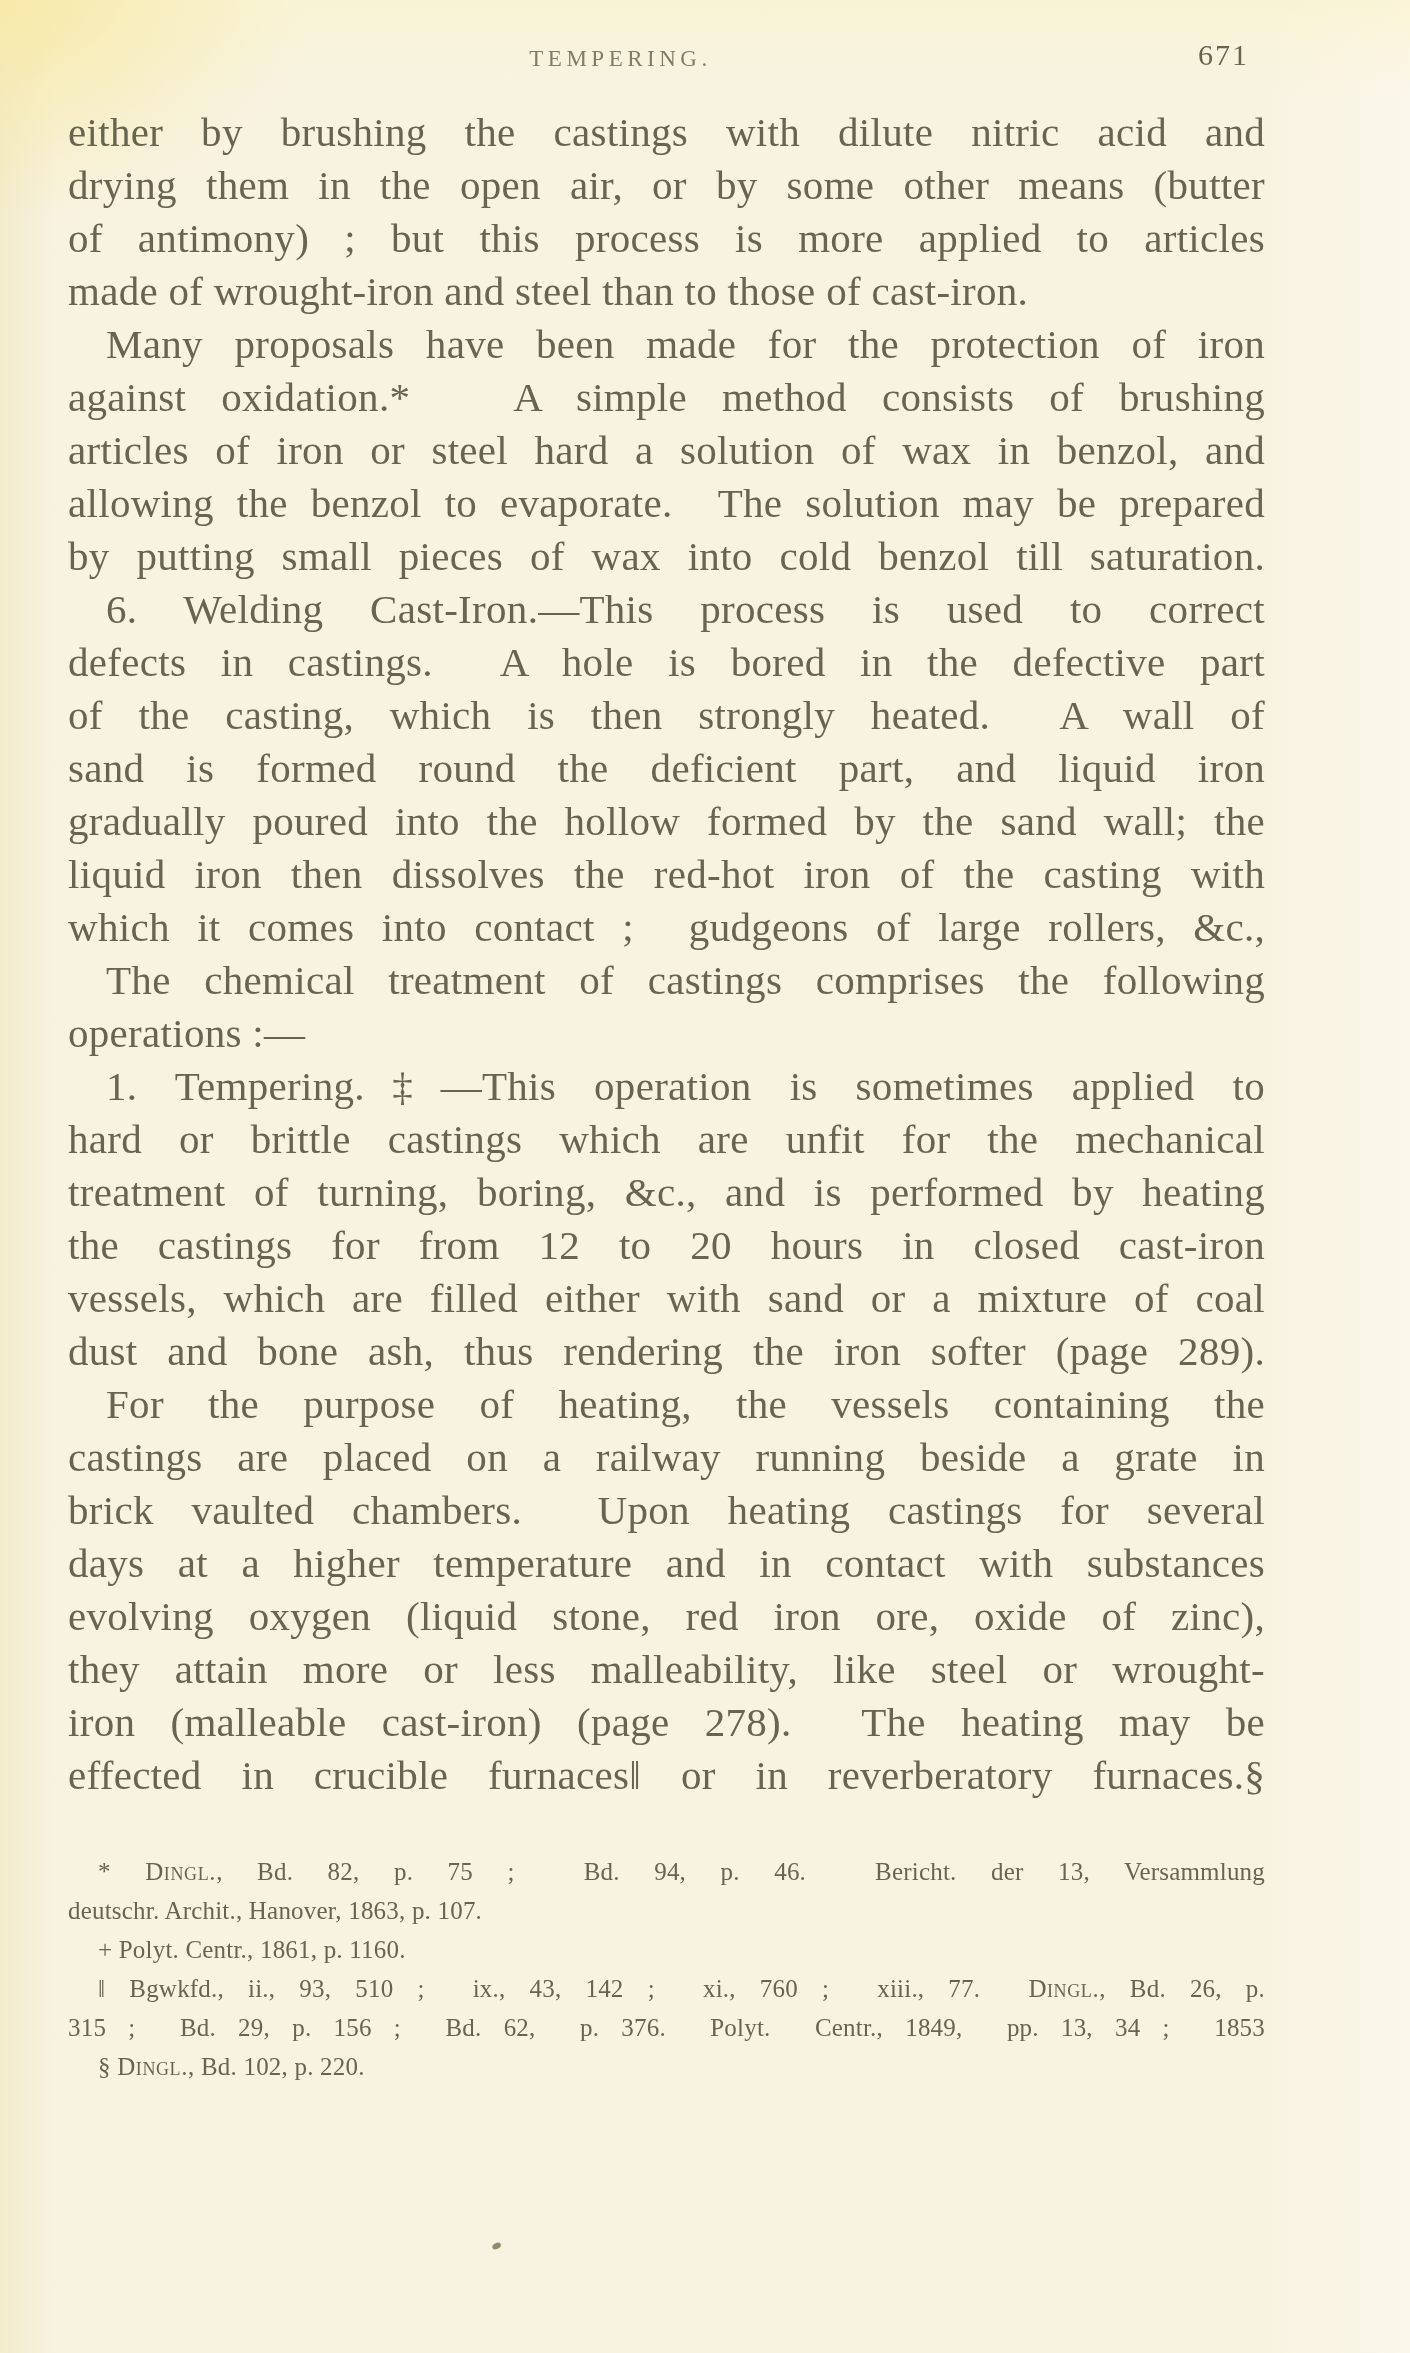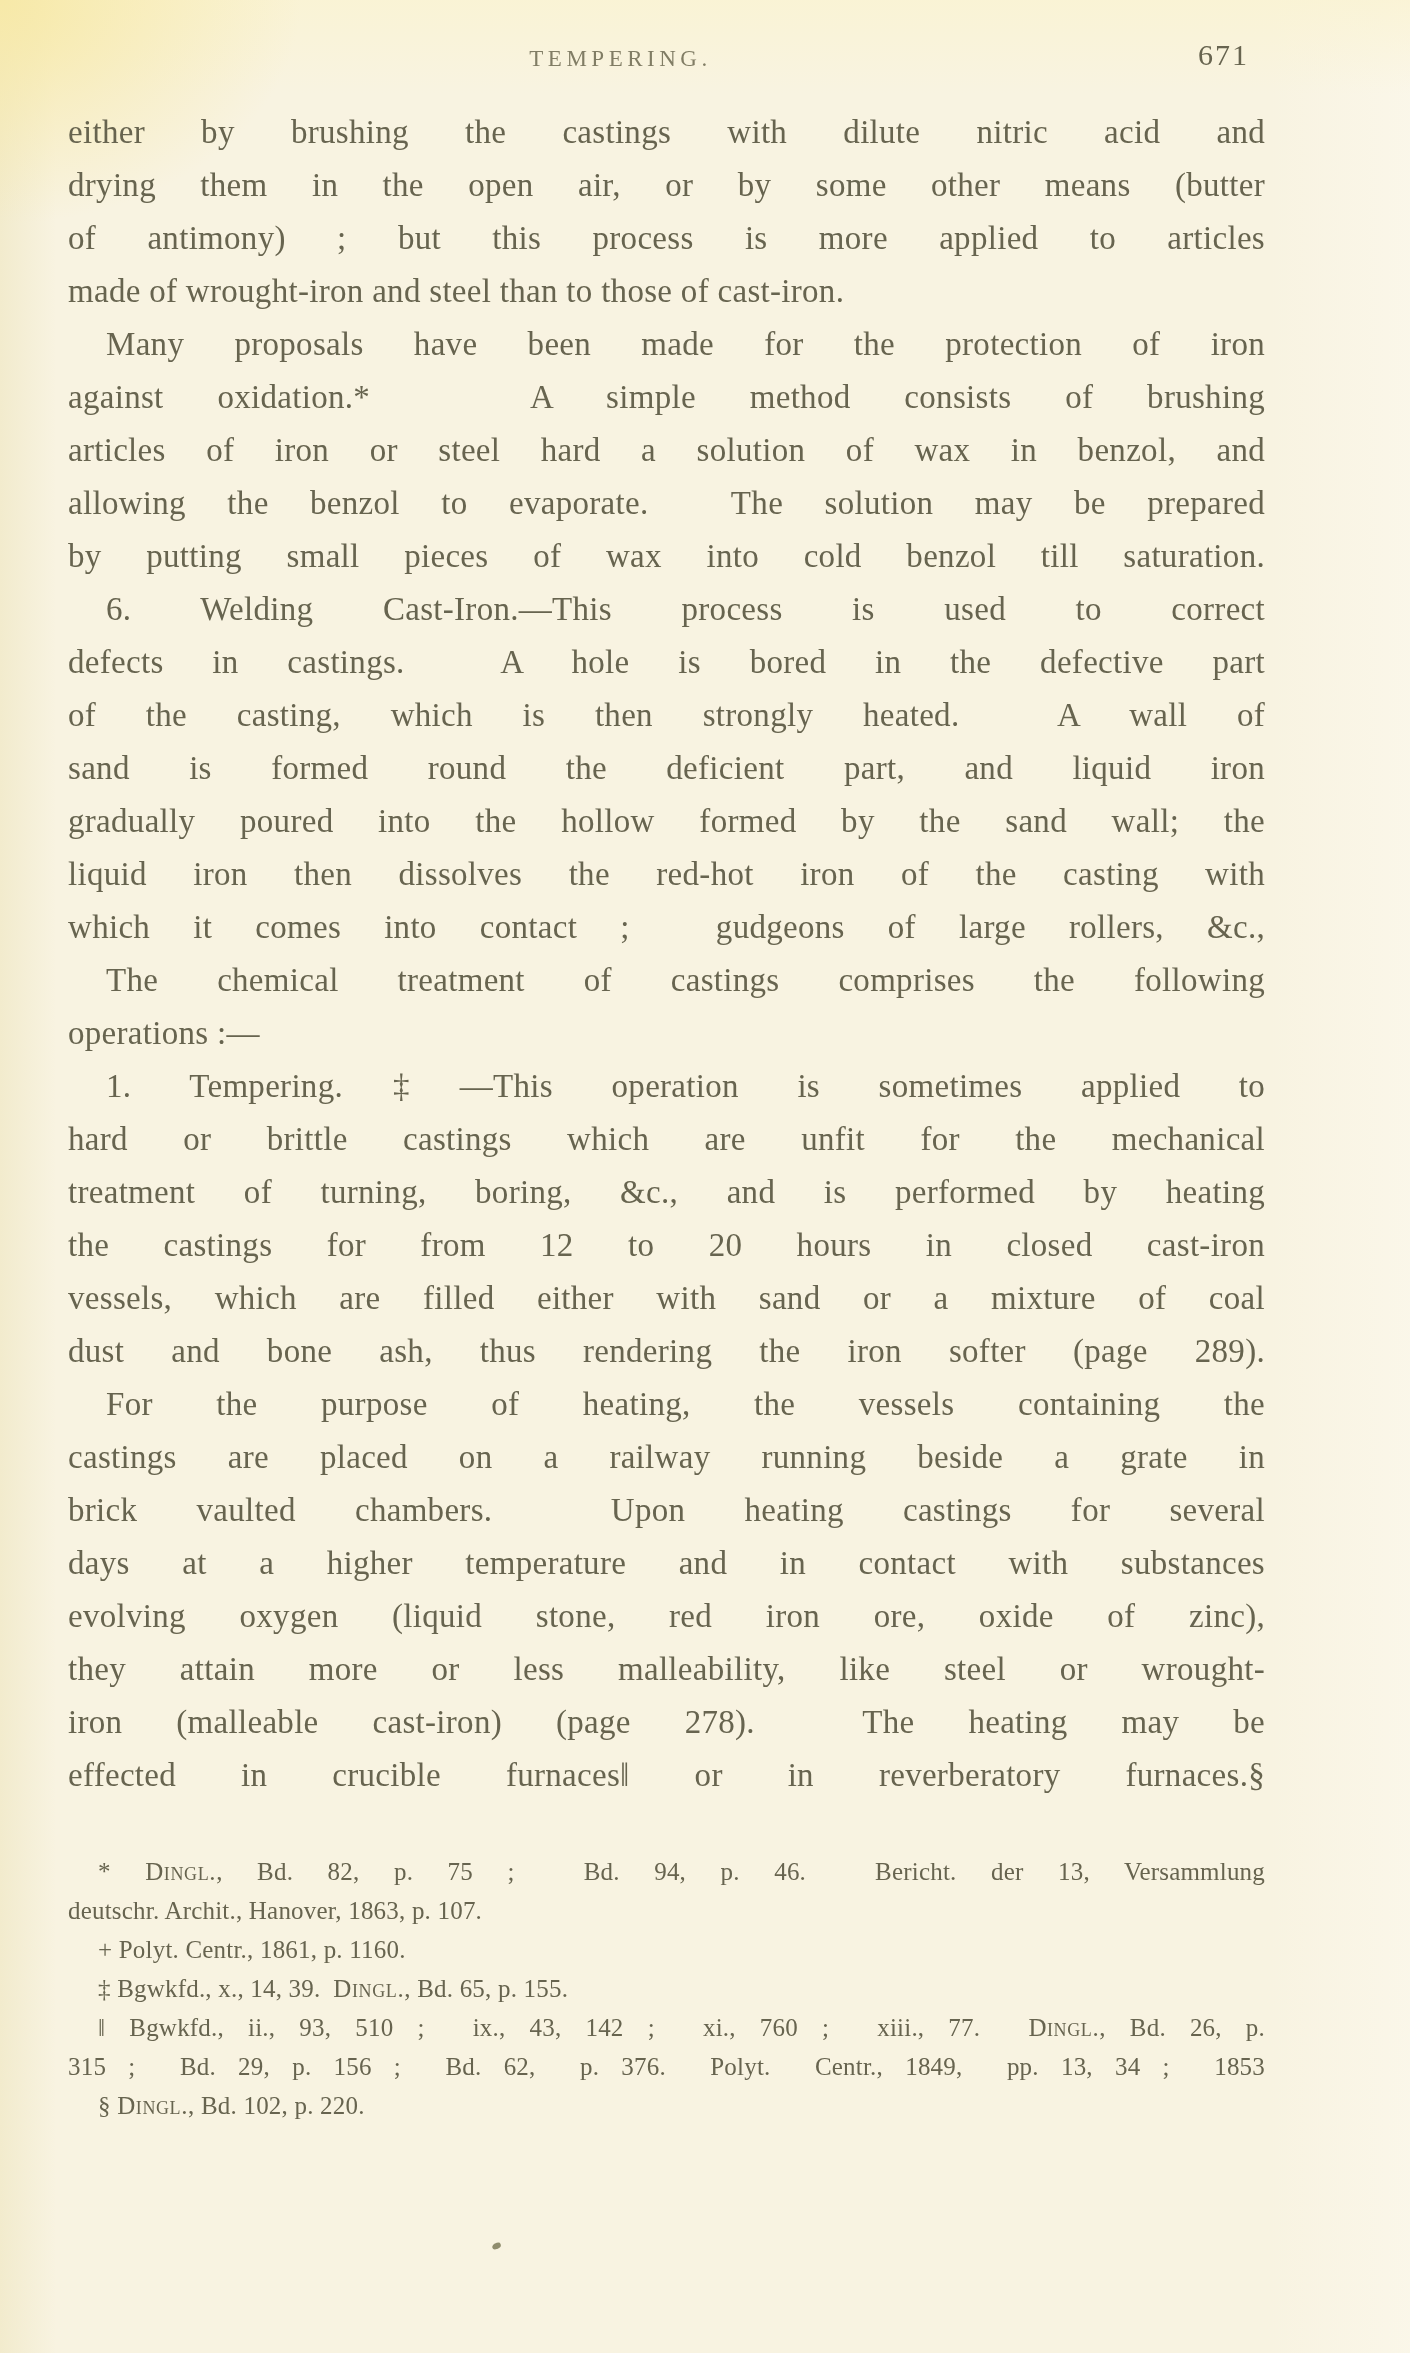--- a/index.html
+++ b/index.html
@@ -22,21 +22,21 @@
   .running-title {
     position:absolute; left:calc(50% - 46px); transform:translateX(-50%);
     top:8px; font-size:23px; letter-spacing:4.5px; color:var(--header-ink);
     white-space:pre;
   }
   .page-number {
     position:absolute; right:16px; top:0; font-size:30px; color:var(--ink);
     letter-spacing:2px;
   }
 
-  .body-text { margin-top:24px; font-size:33px; line-height:53px; color:var(--ink);
+  .body-text { margin-top:24px; font-size:41px; line-height:53px; color:var(--ink);
     letter-spacing:0.3px; }
   .para { margin:0; }
   .bline { white-space:pre-wrap; text-align:justify; text-align-last:justify; }
   .bline.lastline { text-align-last:left; }
   .bline.indent { text-indent:38px; }
 
   .footnotes { margin-top:50px; font-size:25px; line-height:39px; color:var(--ink);
     letter-spacing:0.2px; }
   .fline { white-space:pre-wrap; text-align:left; text-align-last:left; }
   .fline.just { text-align:justify; text-align-last:justify; }
@@ -103,23 +103,20 @@
       </div>
     <div class="footnotes">
         <div>
           <div class="fline just findent"><span>* </span><span class="sc">Dingl.</span><span>, Bd. 82, p. 75 ;  Bd. 94, p. 46.  Bericht. der 13, Versammlung</span></div>
           <div class="fline"><span>deutschr. Archit., Hanover, 1863, p. 107.</span></div>
         </div>
         <div>
           <div class="fline findent"><span>+ Polyt. Centr., 1861, p. 1160.</span></div>
         </div>
         <div>
-          <div class="fline findent"><span>‡ Bgwkfd., x., 14, 39.  </span><span class="sc">Dingl.</span><span>, Bd. 65, p. 155.</span></div>
-        </div>
-        <div>
           <div class="fline just findent"><span>‖ Bgwkfd., ii., 93, 510 ;  ix., 43, 142 ;  xi., 760 ;  xiii., 77.  </span><span class="sc">Dingl.</span><span>, Bd. 26, p.</span></div>
           <div class="fline just"><span>315 ;  Bd. 29, p. 156 ;  Bd. 62,  p. 376.  Polyt.  Centr., 1849,  pp. 13, 34 ;  1853</span></div>
         </div>
         <div>
           <div class="fline findent"><span>§ </span><span class="sc">Dingl.</span><span>, Bd. 102, p. 220.</span></div>
         </div>
       </div>
   </div>
   <div class="speck" style="left:492px; top:2243px;"></div>
 </div>

